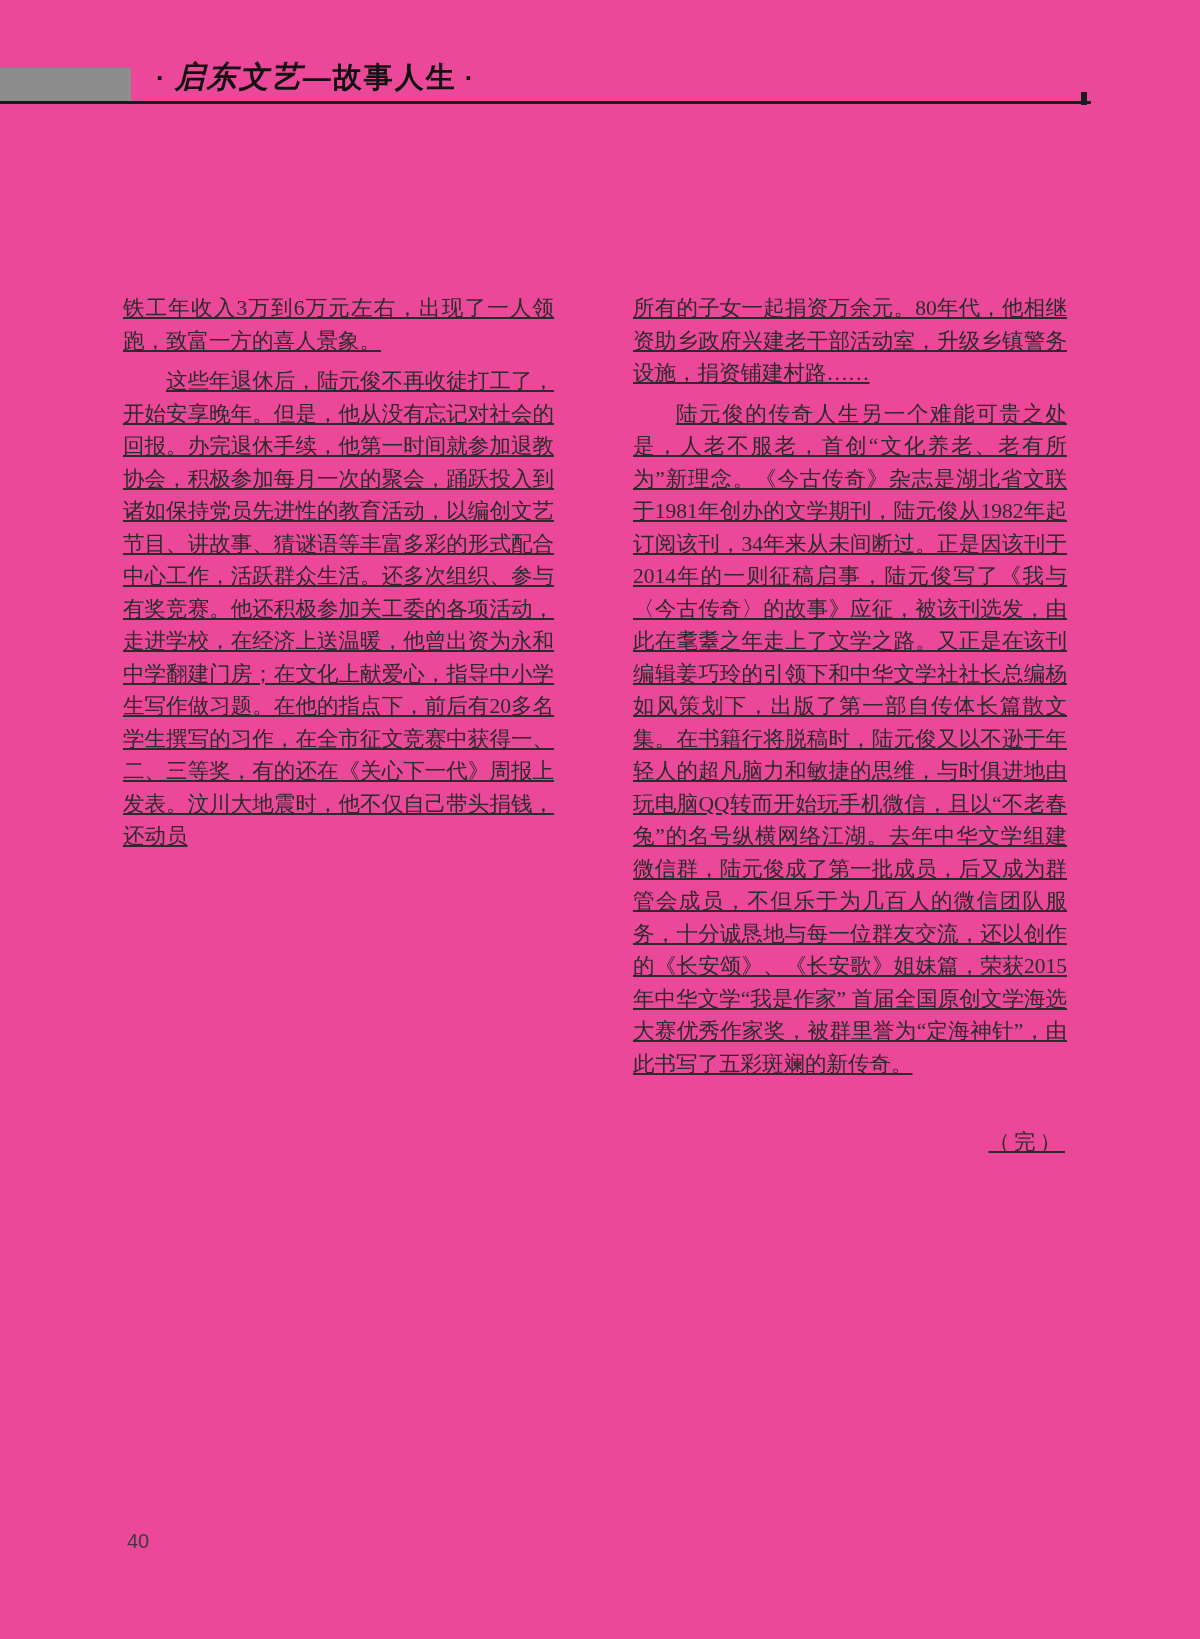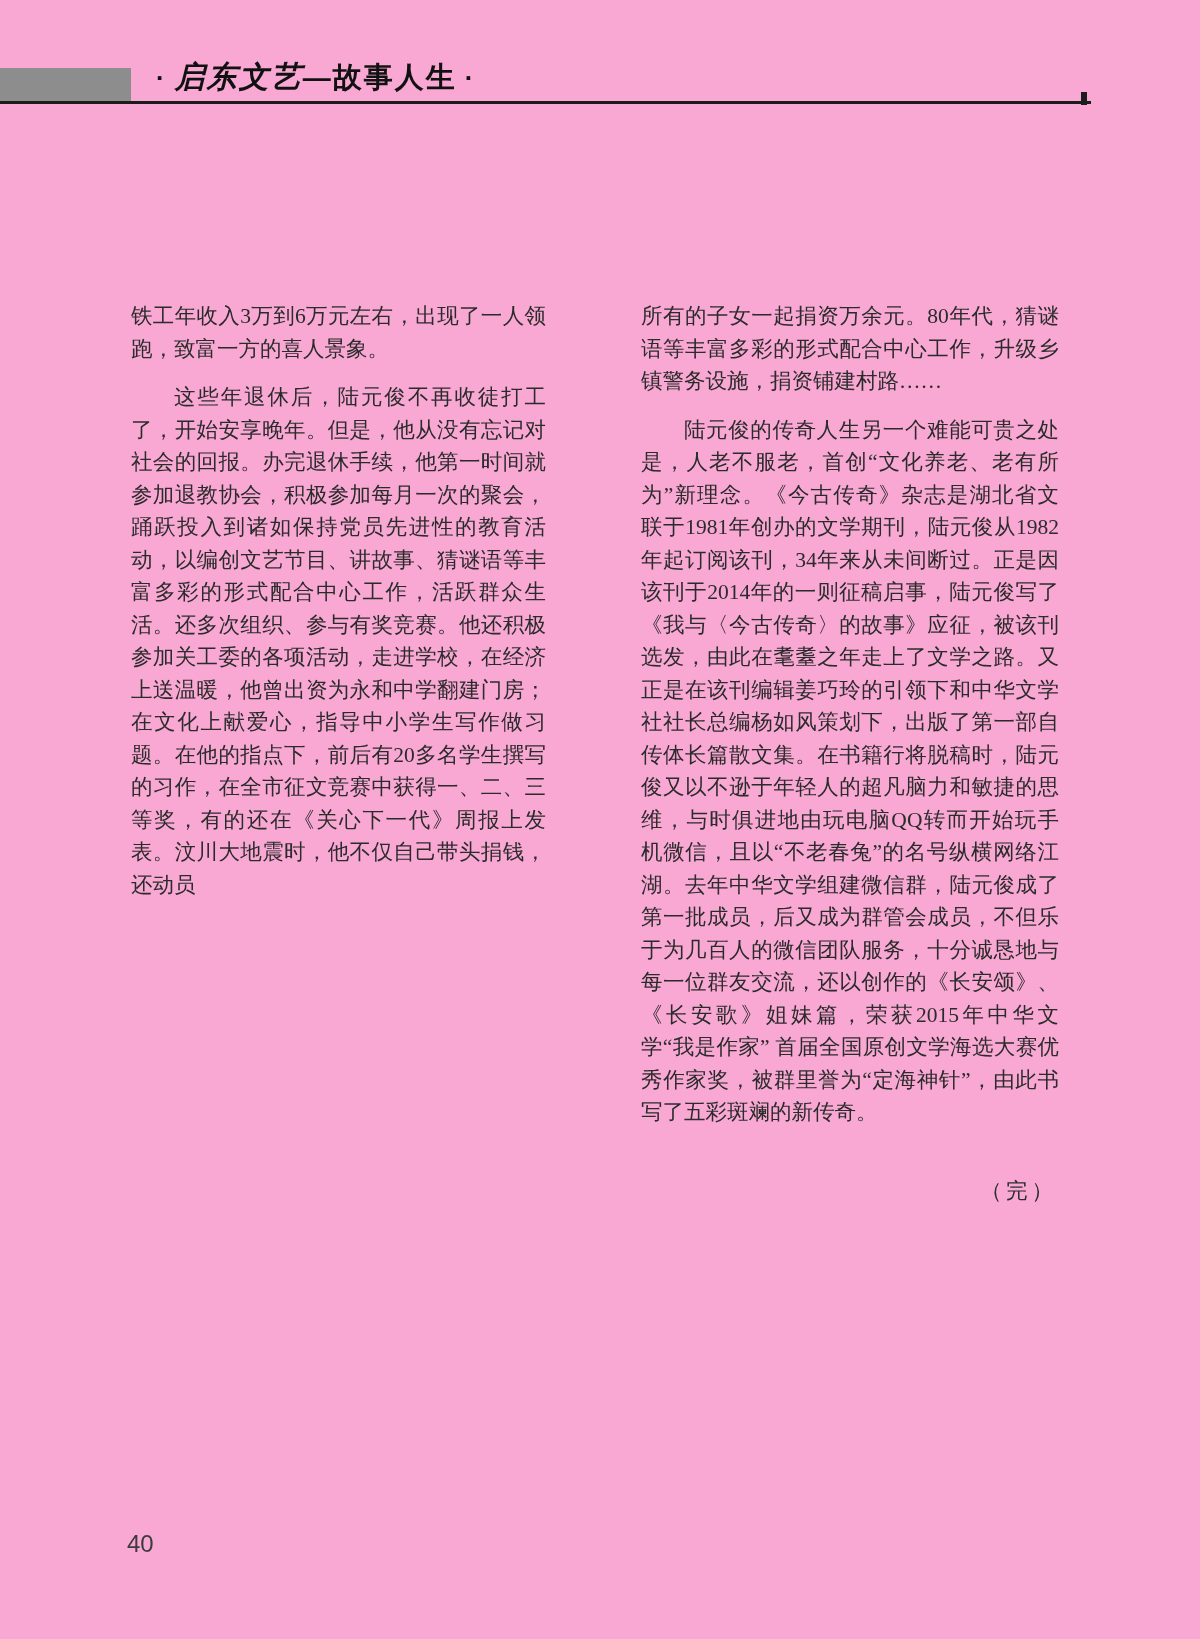--- a/index.html
+++ b/index.html
@@ -1,21 +1,21 @@
 <!DOCTYPE html>
 <html><head>
 <meta charset="utf-8">
 <style>
   html, body { margin: 0; padding: 0; background: #e8e8e8; }
   .page {
     position: relative;
     width: 1200px;
     height: 1639px;
     margin: 0 auto;
-    background: #f9a8d4;
+    background: #ec4899;
     overflow: hidden;
     font-family: "Liberation Serif", "DejaVu Serif", serif;
     color: #2b2b2b;
   }
 
   
   .header-rule {
     position: absolute;
     left: 0; top: 68px;
     width: 1091px;
@@ -61,36 +61,36 @@
   .col {
     position: absolute;
     top: 284px;
     font-size: 21.5px;
     line-height: 32.5px;
     text-align: justify;
     text-justify: inter-ideograph;
   }
   .col-left  { left: 115px; width: 447px; }
   .col-right { left: 625px; width: 450px; }
-  .col p { margin: 16px; }
+  .col p { margin: 8px; text-decoration: underline; }
   .col p.indent { text-indent: 2em; }
 
   .end-mark {
     margin-top: 46px !important;
     text-align: right;
     padding-right: 2px;
     letter-spacing: 4px;
   }
 
   
   .page-number {
     position: absolute;
     left: 127px;
     top: 1530px;
-    font-size: 24px;
+    font-size: 20px;
     color: #3c3c3c;
     font-family: "Liberation Sans", "DejaVu Sans", sans-serif;
   }
 </style>
 </head>
 <body>
 
 <div class="page">
 
   <div class="header-rule">
@@ -101,21 +101,21 @@
   </div>
   <div class="rule-end-tick"></div>
 
   <div class="col col-left" id="left-col">
       <p>铁工年收入3万到6万元左右，出现了一人领跑，致富一方的喜人景象。</p>
       <p class="indent">这些年退休后，陆元俊不再收徒打工了，开始安享晚年。但是，他从没有忘记对社会的回报。办完退休手续，他第一时间就参加退教协会，积极参加每月一次的聚会，踊跃投入到诸如保持党员先进性的教育活动，以编创文艺节目、讲故事、猜谜语等丰富多彩的形式配合中心工作，活跃群众生活。还多次组织、参与有奖竞赛。他还积极参加关工委的各项活动，走进学校，在经济上送温暖，他曾出资为永和中学翻建门房；在文化上献爱心，指导中小学生写作做习题。在他的指点下，前后有20多名学生撰写的习作，在全市征文竞赛中获得一、二、三等奖，有的还在《关心下一代》周报上发表。汶川大地震时，他不仅自己带头捐钱，还动员</p>
     </div>
 
   <div class="col col-right">
     <div id="right-col">
-        <p>所有的子女一起捐资万余元。80年代，猜谜语等丰富多彩的形式配合中心工作，升级乡镇警务设施，捐资铺建村路……</p>
+        <p>所有的子女一起捐资万余元。80年代，他相继资助乡政府兴建老干部活动室，升级乡镇警务设施，捐资铺建村路……</p>
         <p class="indent">陆元俊的传奇人生另一个难能可贵之处是，人老不服老，首创“文化养老、老有所为”新理念。《今古传奇》杂志是湖北省文联于1981年创办的文学期刊，陆元俊从1982年起订阅该刊，34年来从未间断过。正是因该刊于2014年的一则征稿启事，陆元俊写了《我与〈今古传奇〉的故事》应征，被该刊选发，由此在耄耋之年走上了文学之路。又正是在该刊编辑姜巧玲的引领下和中华文学社社长总编杨如风策划下，出版了第一部自传体长篇散文集。在书籍行将脱稿时，陆元俊又以不逊于年轻人的超凡脑力和敏捷的思维，与时俱进地由玩电脑QQ转而开始玩手机微信，且以“不老春兔”的名号纵横网络江湖。去年中华文学组建微信群，陆元俊成了第一批成员，后又成为群管会成员，不但乐于为几百人的微信团队服务，十分诚恳地与每一位群友交流，还以创作的《长安颂》、《长安歌》姐妹篇，荣获2015年中华文学“我是作家” 首届全国原创文学海选大赛优秀作家奖，被群里誉为“定海神针”，由此书写了五彩斑斓的新传奇。</p>
       </div>
     <p class="end-mark">（完）</p>
   </div>
 
   <div class="page-number">40</div>
 
 </div>
 
 </body></html>

